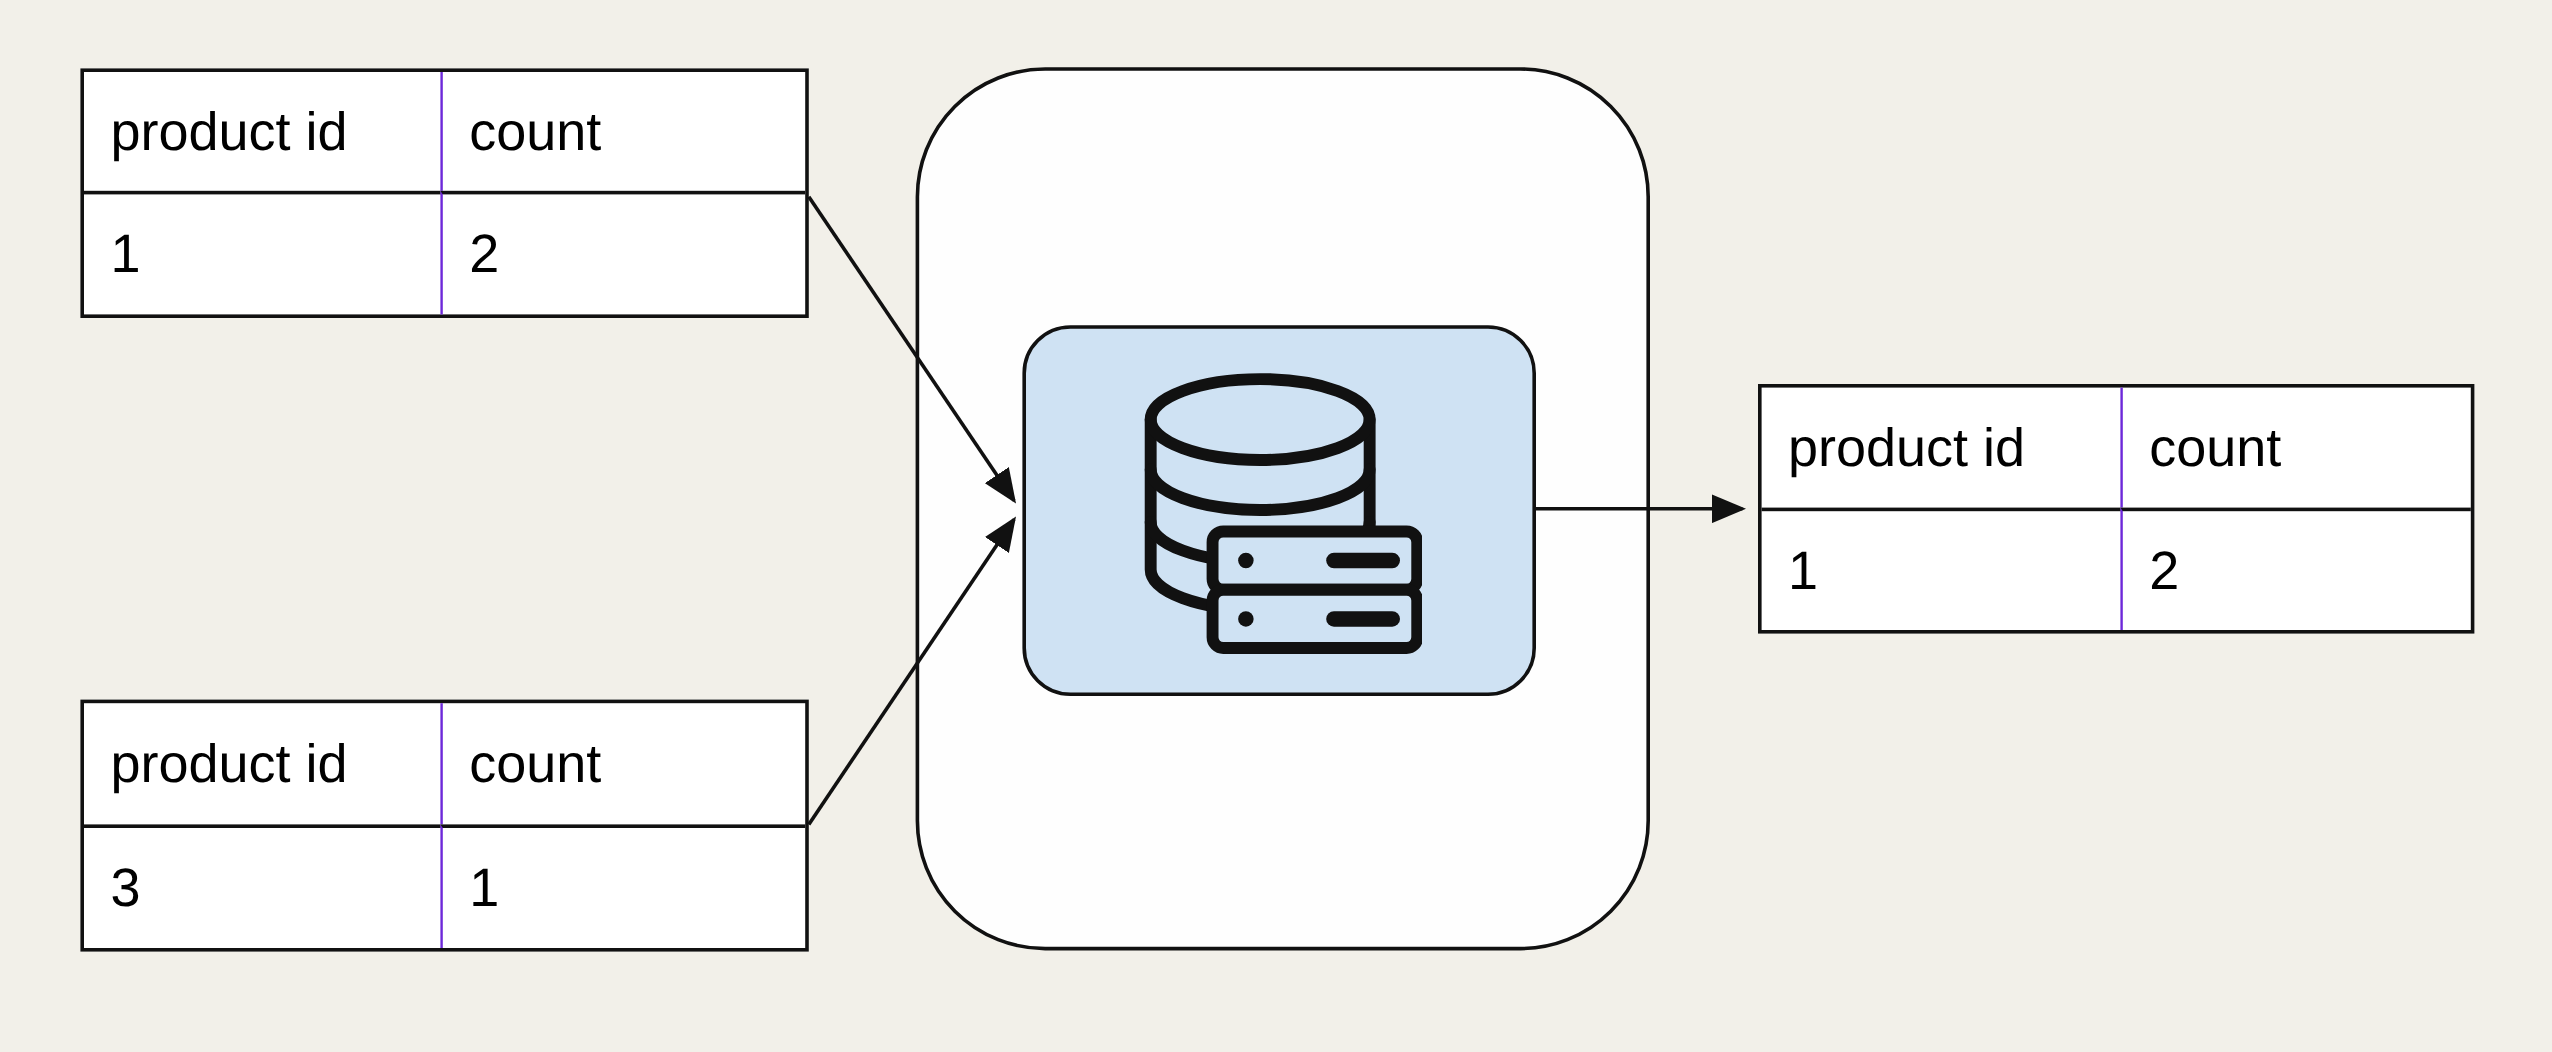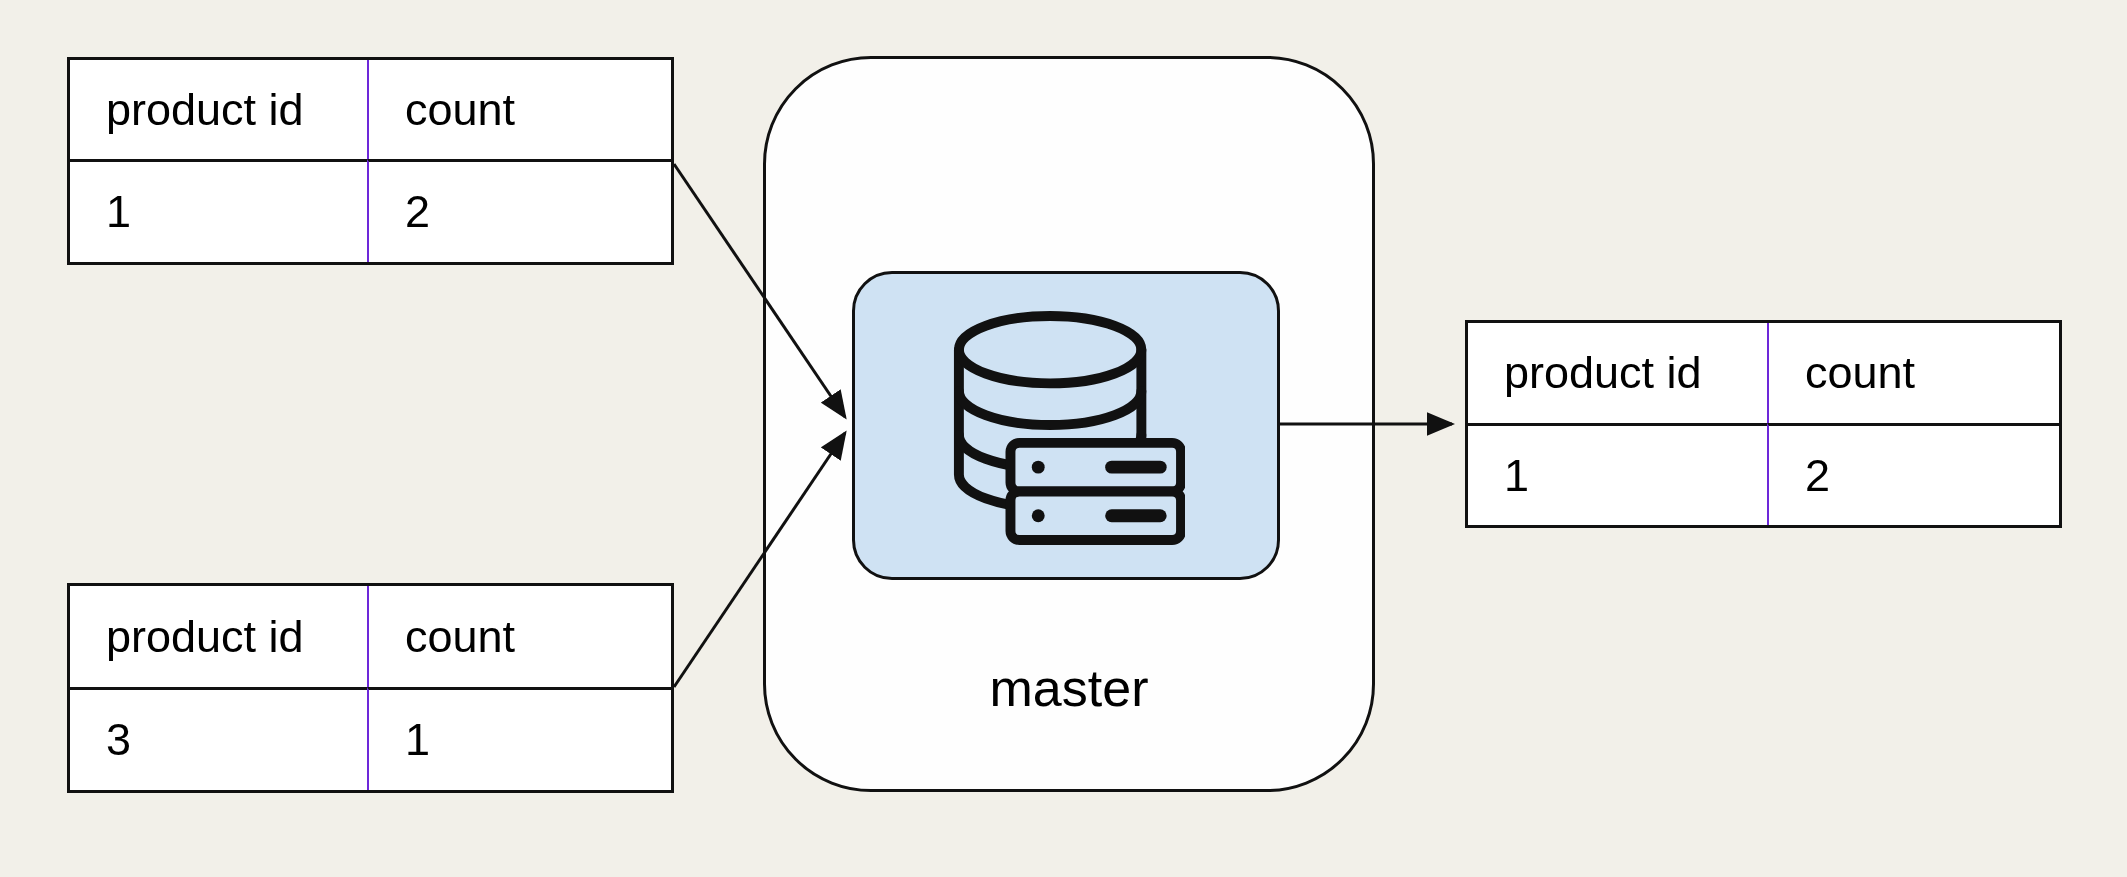--- a/index.html
+++ b/index.html
@@ -19,21 +19,21 @@
   .dtable {
     position: absolute;
     background: #ffffff;
     border: 3px solid #111;
     display: grid;
     box-sizing: border-box;
   }
   .dtable .cell {
     display: flex;
     align-items: center;
-    padding-left: 36px;
+    padding-left: 22px;
     font-size: 45px;
     color: #000;
     box-sizing: border-box;
     white-space: nowrap;
     overflow: hidden;
   }
   .dtable .col2 { border-left: 2px solid #6d28d9; }
   .dtable .row2 { border-top: 3px solid #111; }
 
   #table-src1 {
@@ -126,21 +126,20 @@
           <rect x="64" y="189" width="172" height="49" rx="9" fill="#cfe2f3"></rect>
         </g>
         <circle cx="92" cy="164.5" r="6.5" fill="#111"></circle>
         <circle cx="92" cy="213.5" r="6.5" fill="#111"></circle>
         <line x1="166" y1="164.5" x2="215" y2="164.5" stroke="#111" stroke-width="13" stroke-linecap="round"></line>
         <line x1="166" y1="213.5" x2="215" y2="213.5" stroke="#111" stroke-width="13" stroke-linecap="round"></line>
       </svg>
     </span>
   </div>
 
-  <div class="master-label">master</div>
 
   <div class="dtable" id="table-out">
     <div class="cell">product id</div>
     <div class="cell col2">count</div>
     <div class="cell row2">1</div>
     <div class="cell col2 row2">2</div>
   </div>
 
   <svg class="arrow-layer" viewBox="0 0 2127 877" xmlns="http://www.w3.org/2000/svg">
     <defs>

